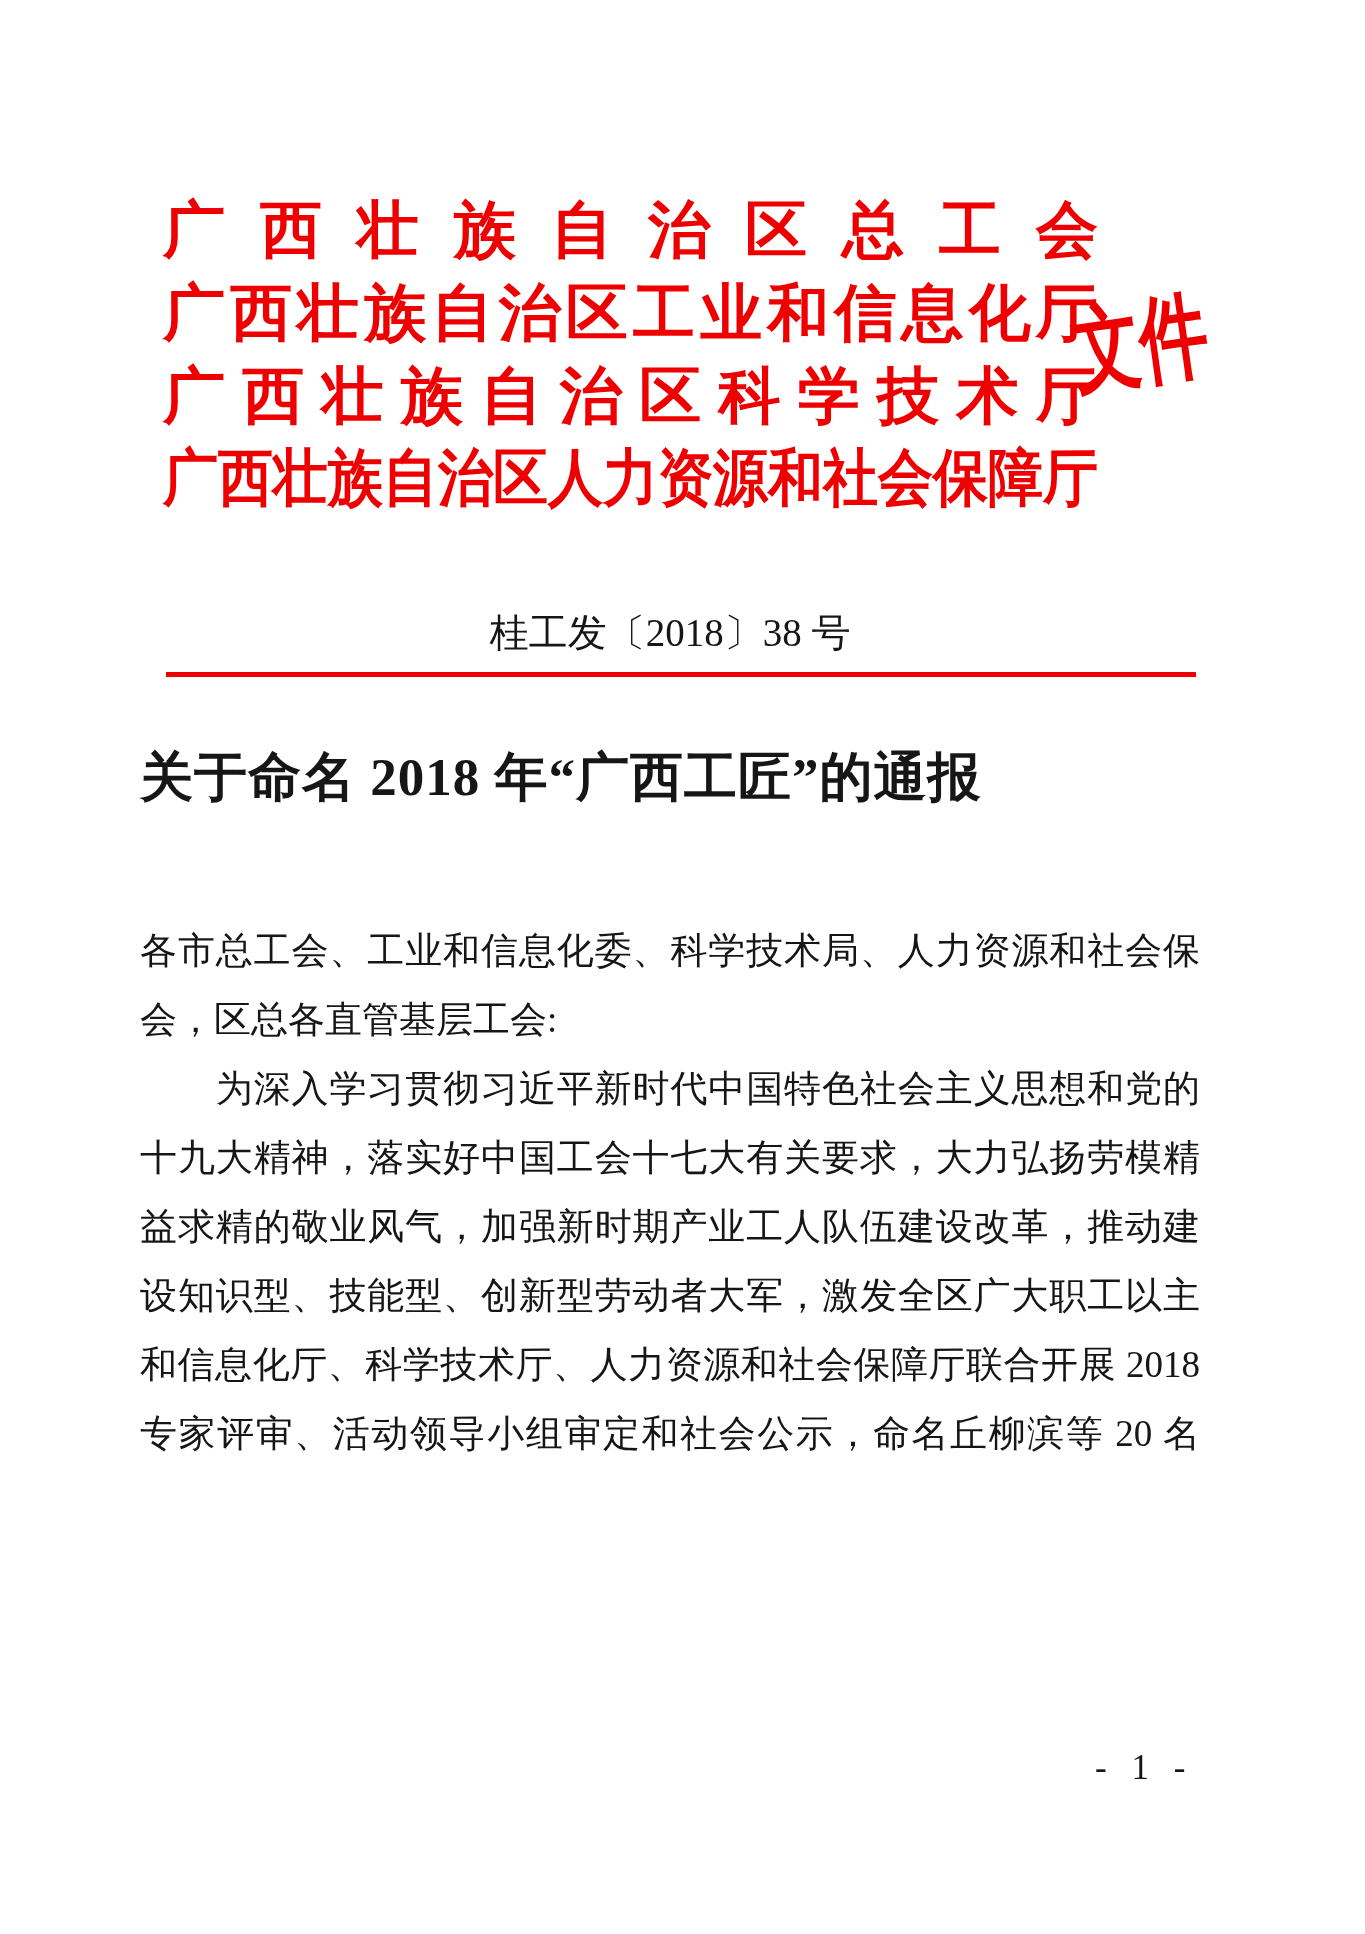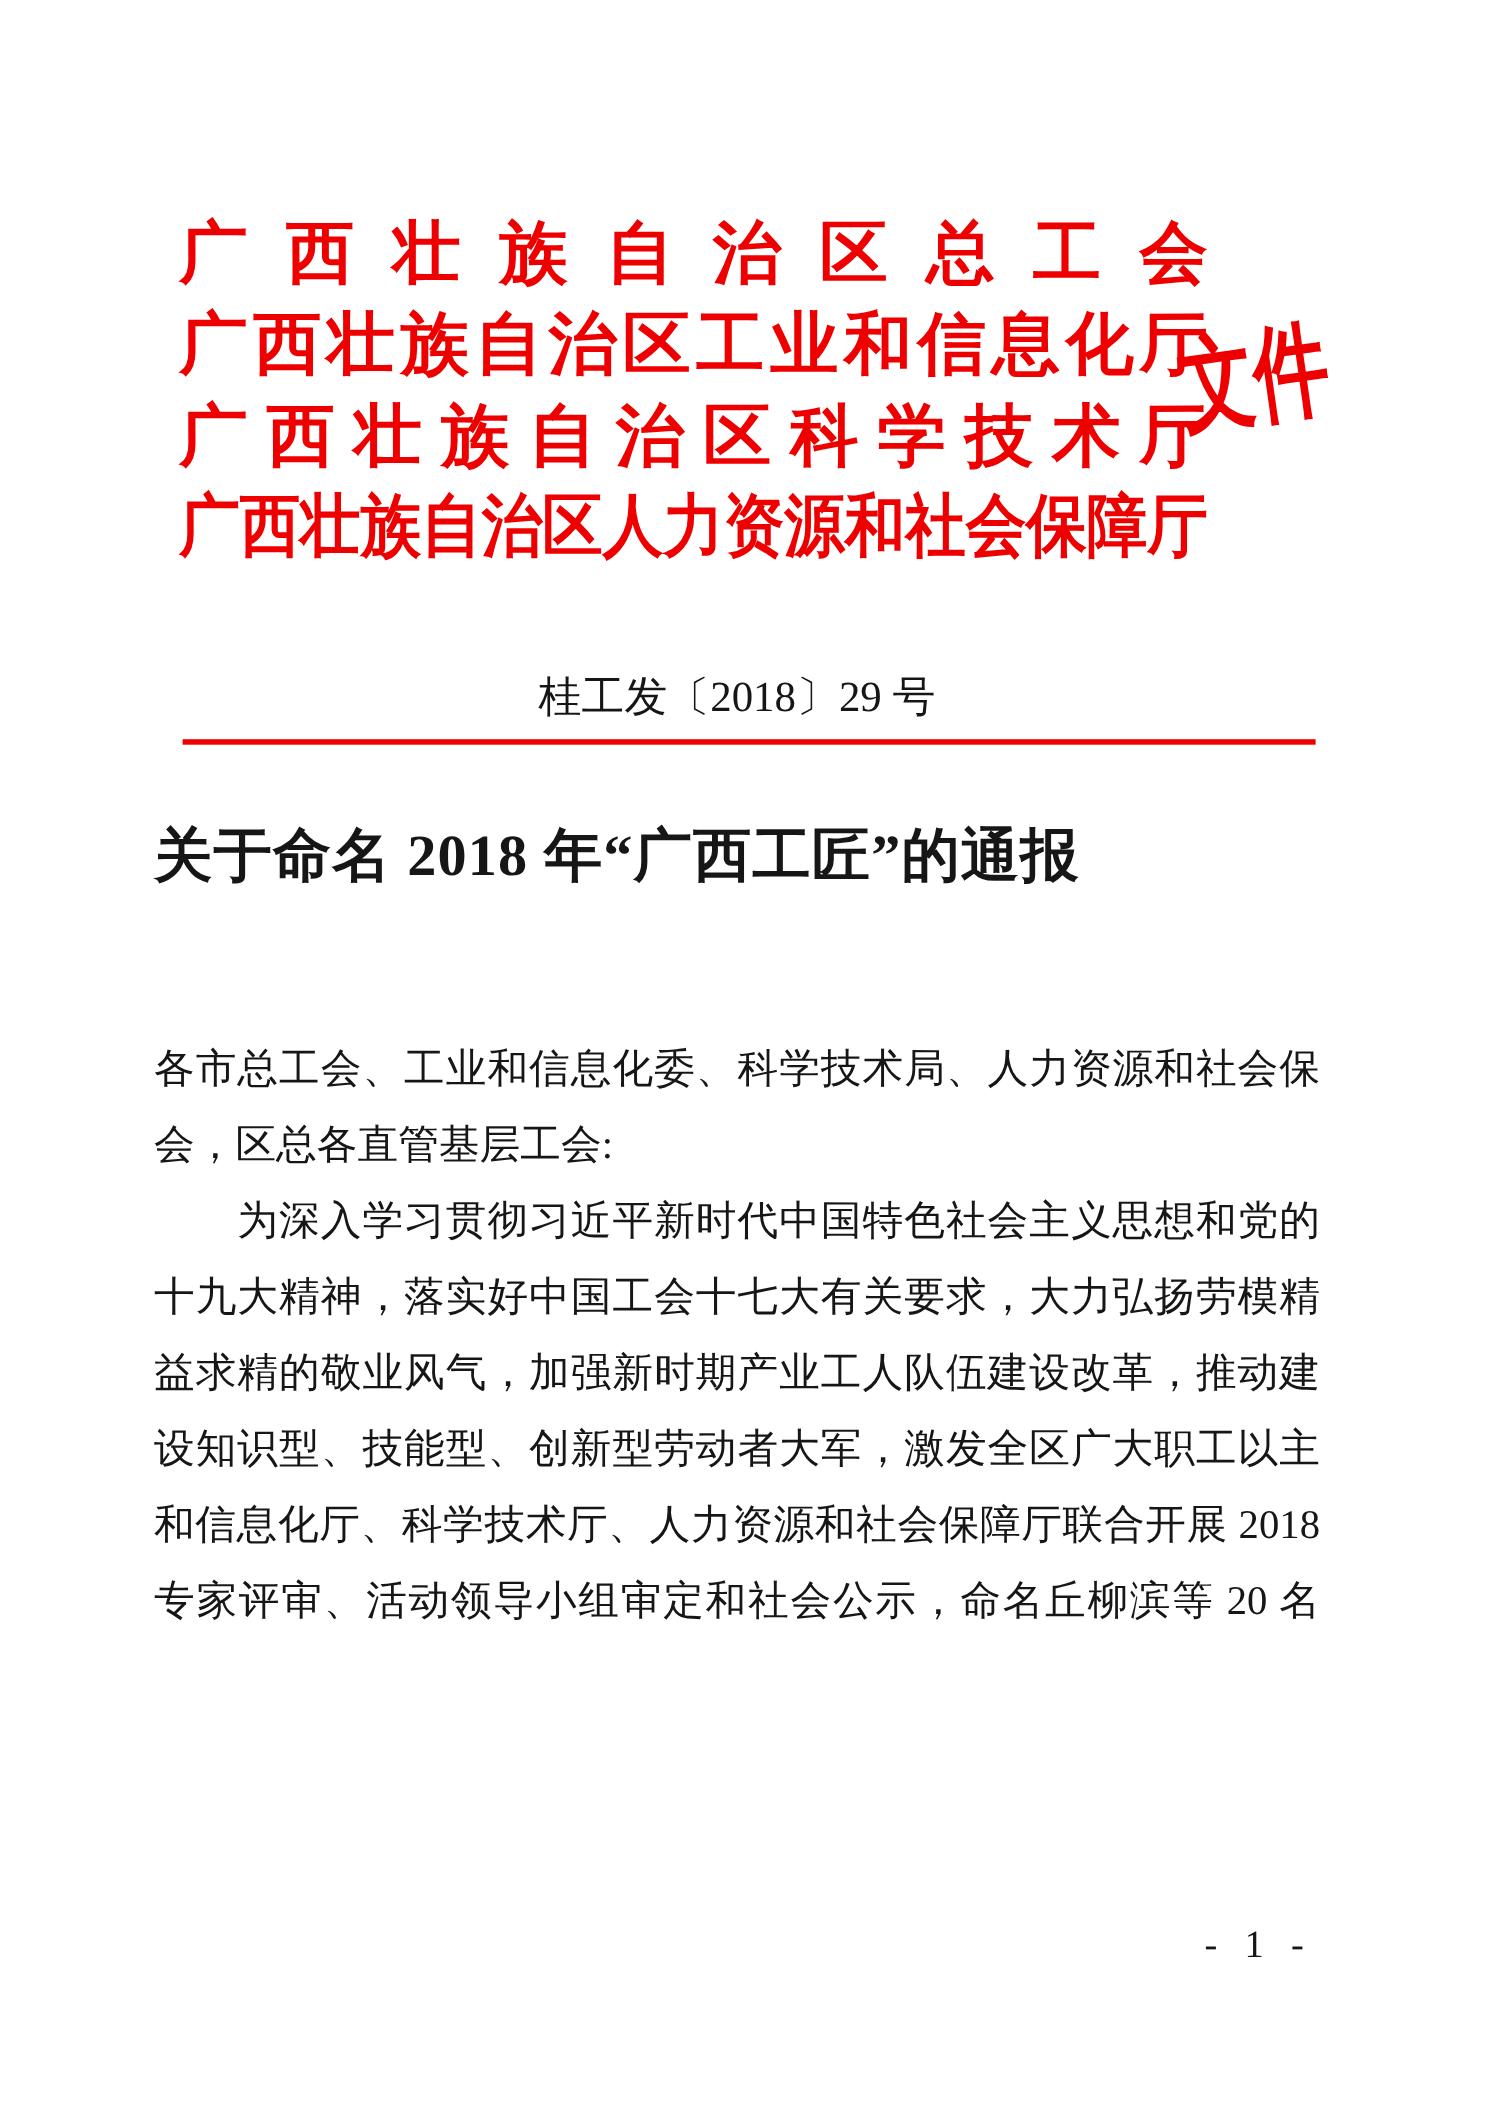--- a/index.html
+++ b/index.html
@@ -78,21 +78,21 @@
     font-size: 53px;
     font-weight: bold;
     letter-spacing: 1px;
     color: var(--ink);
   }
 
   
   .body-block {
     position: absolute;
     left: 140px;
-    top: 938px;
+    top: 916px;
     width: 1060px;
     color: var(--ink);
     font-size: 37px;
   }
   .body-line {
     height: 69px;
     line-height: 69px;
     text-align: justify;
     text-align-last: justify;
     white-space: nowrap;
@@ -175,21 +175,21 @@
         <span>社</span>
         <span>会</span>
         <span>保</span>
         <span>障</span>
         <span>厅</span>
       </div>
   </div>
 
   <div class="file-marker">文件</div>
 
-  <div class="doc-number">桂工发〔2018〕29 号</div>
+  <div class="doc-number">桂工发〔2018〕38 号</div>
 
   <div class="red-rule"></div>
 
   <h1 class="doc-title">关于命名 2018 年“广西工匠”的通报</h1>
 
   <div class="body-block">
 
   <div class="body-line">各市总工会、工业和信息化委、科学技术局、人力资源和社会保</div>
       <div class="body-line para-end">会，区总各直管基层工会:</div>
       <div class="body-line">　　为深入学习贯彻习近平新时代中国特色社会主义思想和党的</div>

